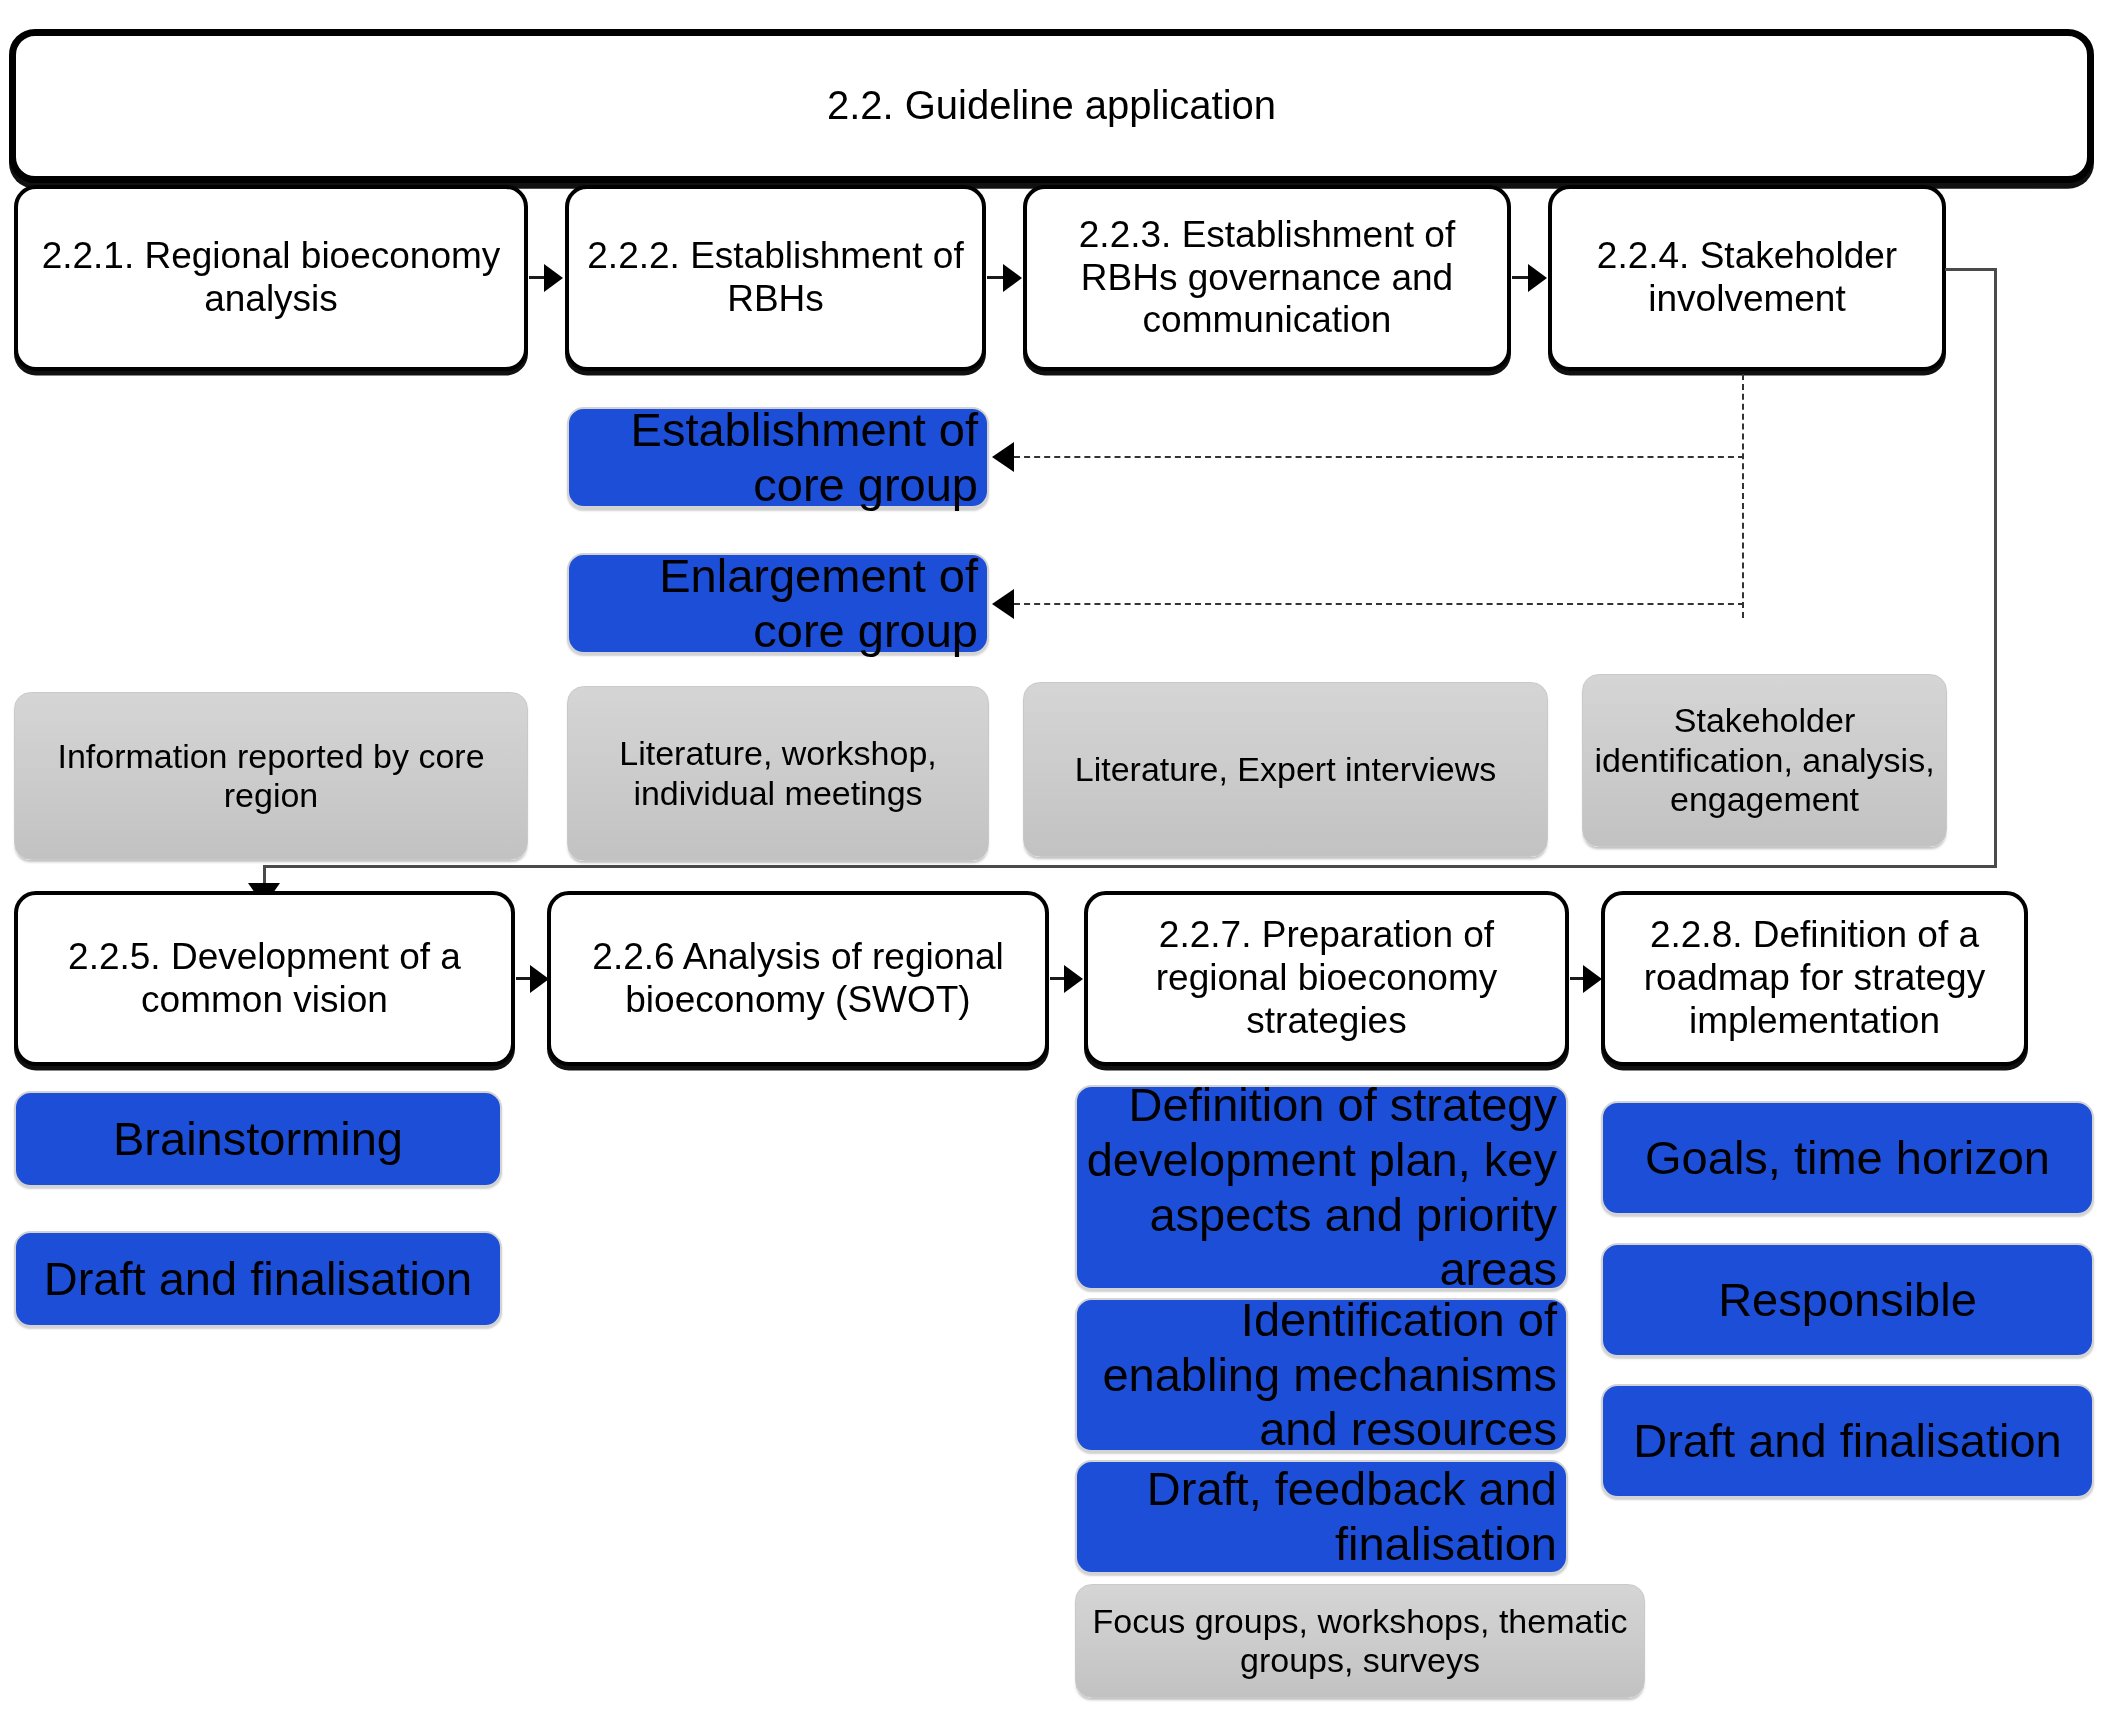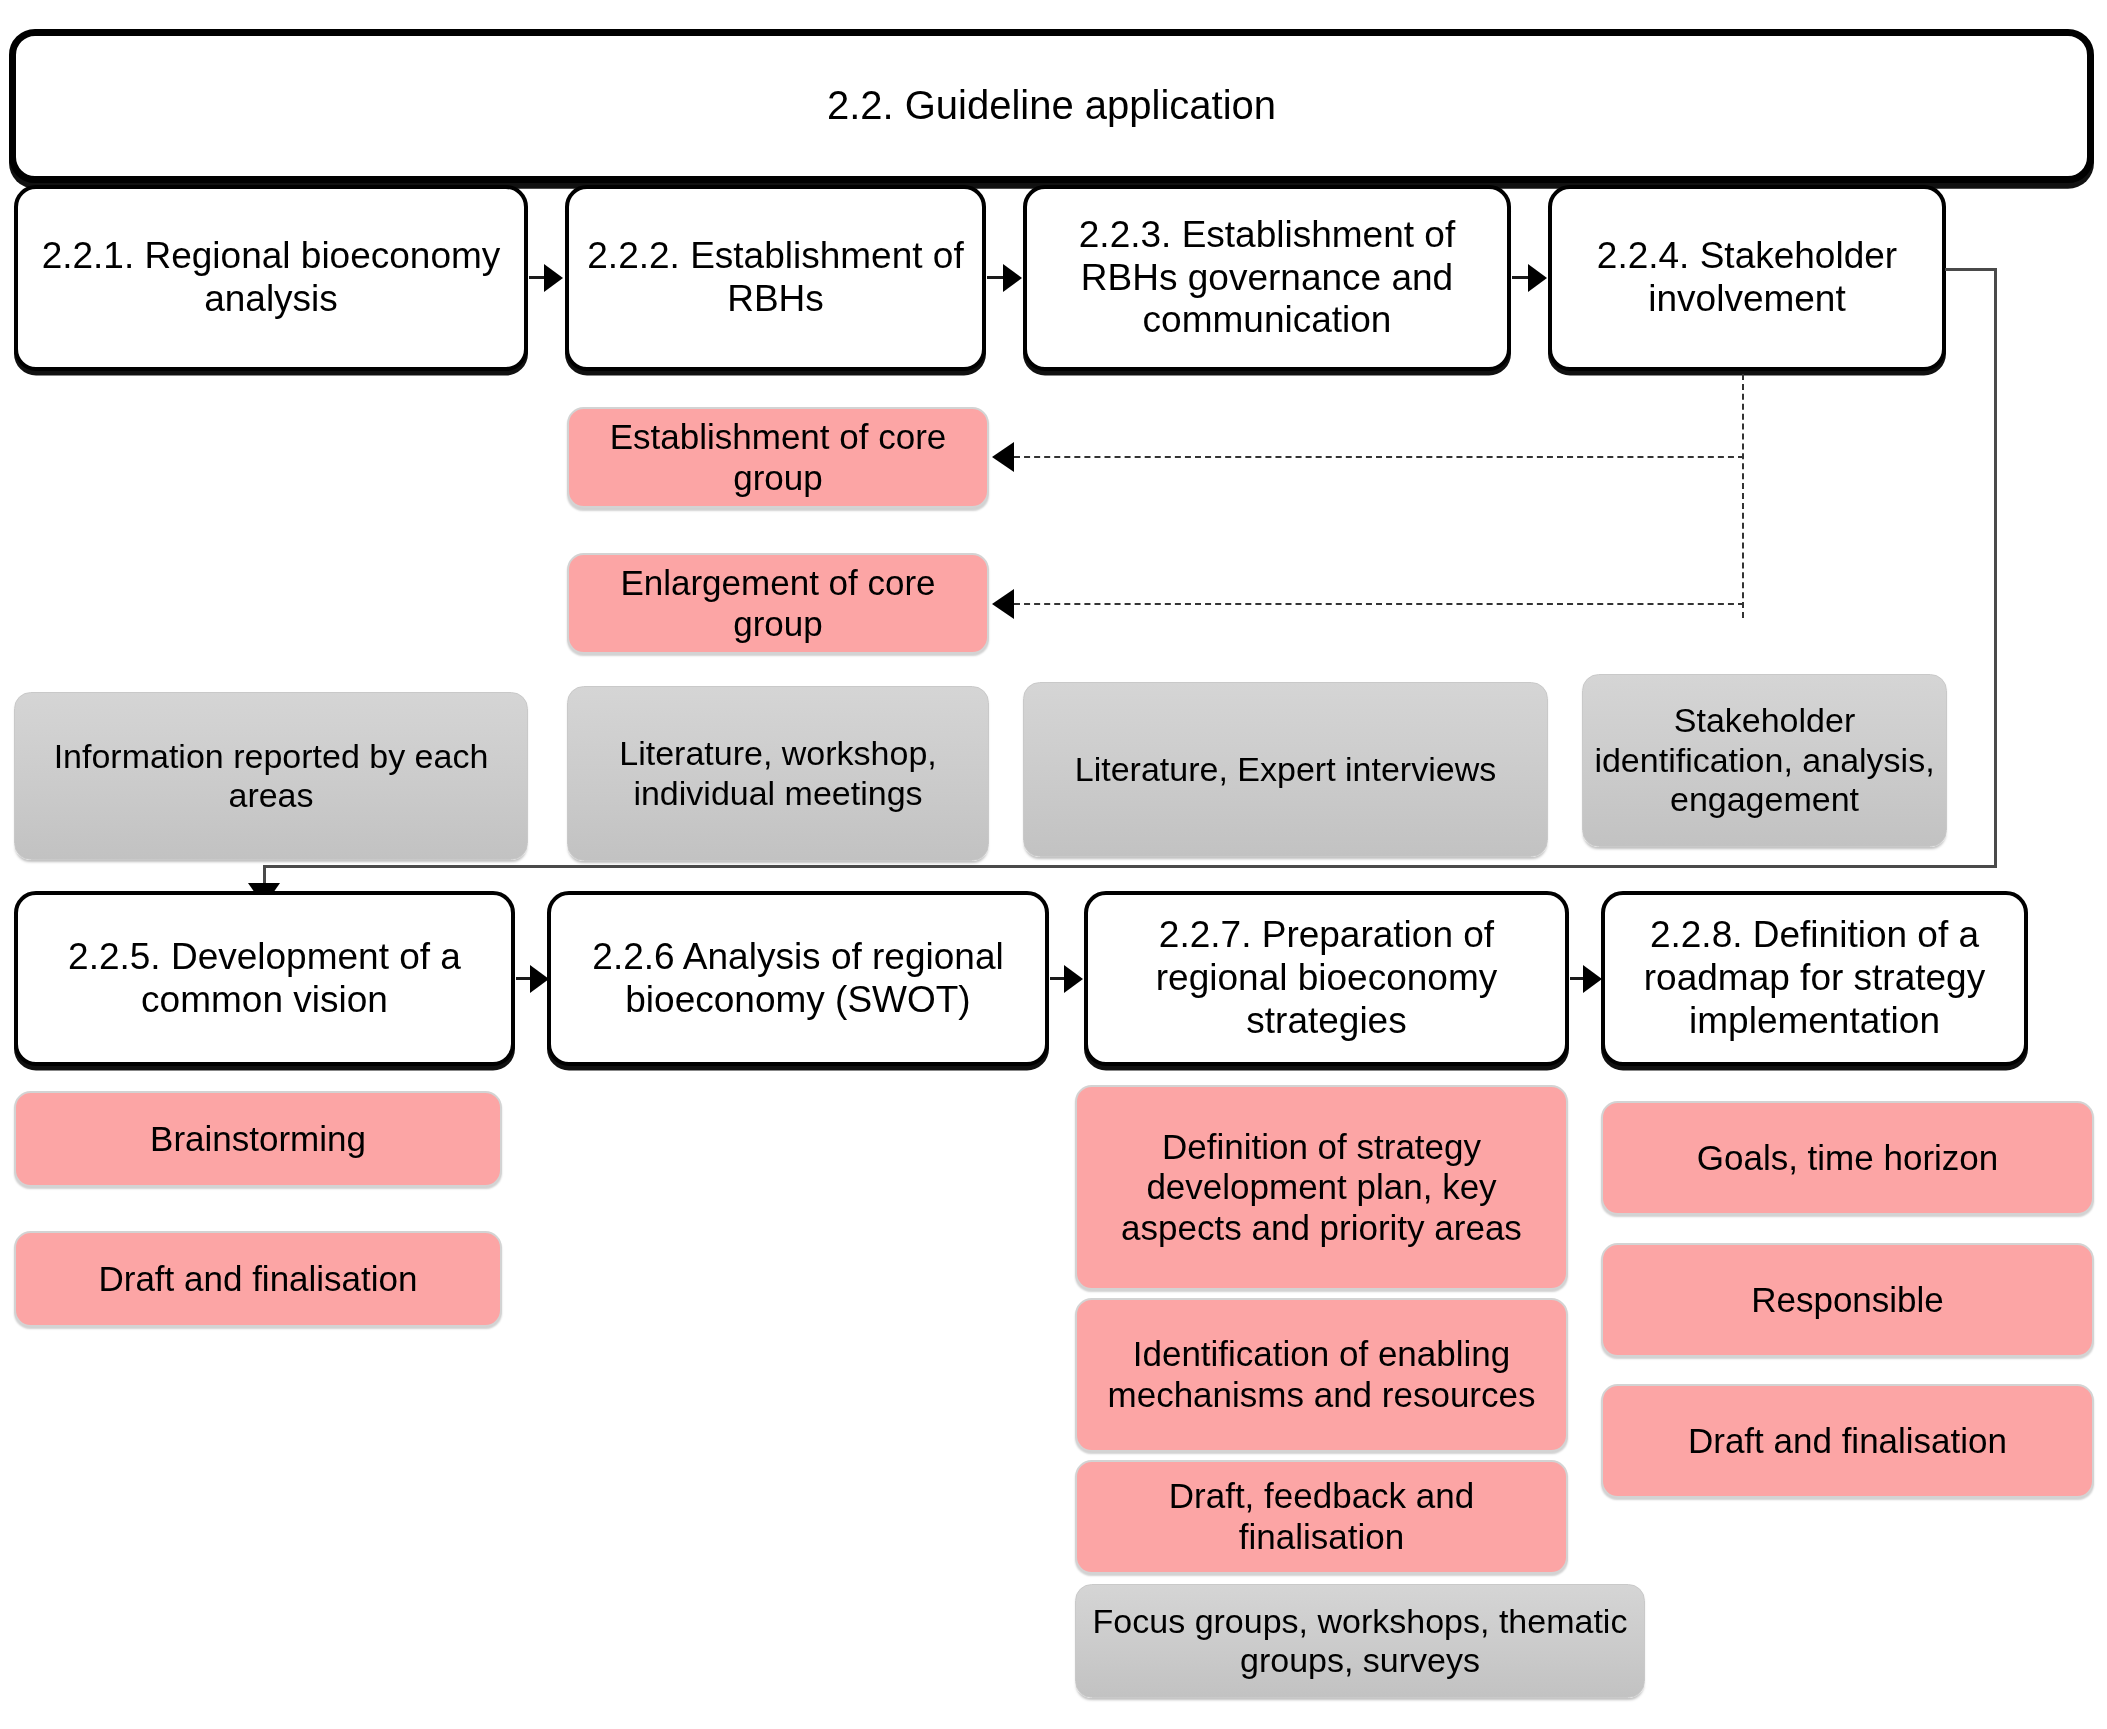--- a/index.html
+++ b/index.html
@@ -39,25 +39,26 @@
   .banner{
     background:#ffffff;
     border:7px solid #000000;
     border-radius:26px;
     font-size:40px;
     box-shadow:0 5.8px 0 0 #111111;
   }
 
   
   .soft{
-    background:#fca5a5;
+    background:#1d4ed8;
     border:2.6px solid #d3d3d3;
     border-radius:16.7px;
-    font-size:35px;
+    font-size:47px;
     box-shadow:0 2.6px 1.9px -0.6px rgba(0,0,0,.18);
+    text-align:right;
   }
 
   
   .grey{
     background:linear-gradient(180deg,#d5d5d5 0%,#cbcbcb 55%,#c2c2c2 100%);
     border:1.3px solid #c9c9c9;
     border-radius:16.7px;
     font-size:34px;
     box-shadow:0 2.6px 2.6px -1.3px rgba(0,0,0,.25);
   }
@@ -129,21 +130,21 @@
   <div class="box soft" style="left:567px; top:407px; width:422px; height:101px;">Establishment of core group</div>
 
   <div class="box soft" style="left:567px; top:553px; width:422px; height:101px;">Enlargement of core group</div>
 
   <div class="dashdot-v" style="left:1742px; top:374px; height:244px;"></div>
   <div class="dashdot-h" style="left:1014px; top:456px; width:730px;"></div>
   <div class="dashdot-h" style="left:1014px; top:603px; width:730px;"></div>
   <div class="arrow-l" style="left:992px; top:442px;"></div>
   <div class="arrow-l" style="left:992px; top:589px;"></div>
 
-  <div class="box grey" style="left:14px; top:692px; width:514px; height:168px;">Information reported by each areas</div>
+  <div class="box grey" style="left:14px; top:692px; width:514px; height:168px;">Information reported by core region</div>
 
   <div class="box grey" style="left:567px; top:686px; width:422px; height:175px;">Literature, workshop, individual meetings</div>
 
   <div class="box grey" style="left:1023px; top:682px; width:525px; height:175px;">Literature, Expert interviews</div>
 
   <div class="box grey" style="left:1582px; top:674px; width:365px; height:173px;">Stakeholder identification, analysis, engagement</div>
 
   <div class="thin-line" style="left:1994px; top:268px; width:2.6px; height:600px;"></div>
   <div class="thin-line" style="left:1945px; top:268px; width:51px; height:2.6px;"></div>
   <div class="thin-line" style="left:263px; top:865px; width:1733px; height:2.6px;"></div>

